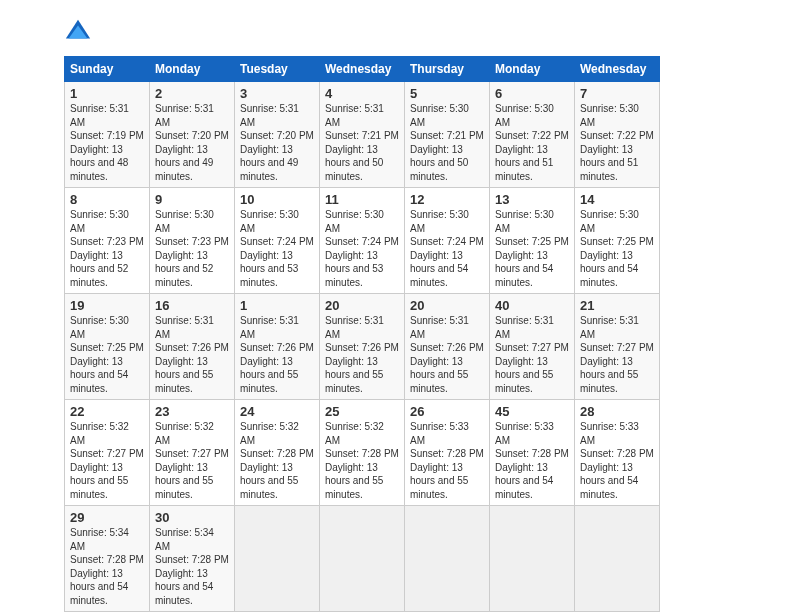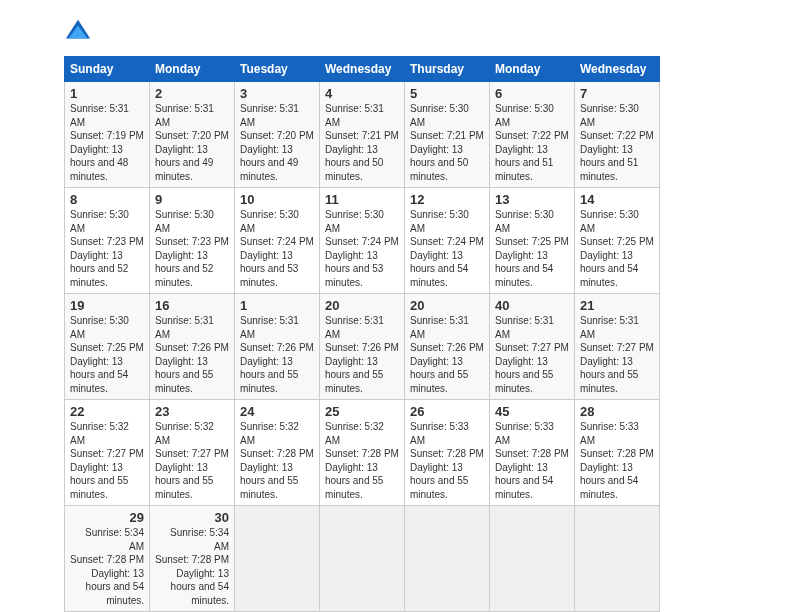--- a/index.html
+++ b/index.html
@@ -94,21 +94,20 @@
     .day-detail {
       color: #333;
       font-size: 10px;
       line-height: 1.35;
     }
     .empty-cell {
       background: #f0f0f0 !important;
     }
     tbody tr:last-child td {
       height: 70px;
-      text-align: right;
     }
   </style>
 </head>
 <body>
 
 <div class="page">
   <div class="header">
     <div class="logo">
       <svg class="logo-icon" viewBox="0 0 30 30">
         <polygon points="15,2 28,22 2,22" fill="#1565c0"></polygon>

